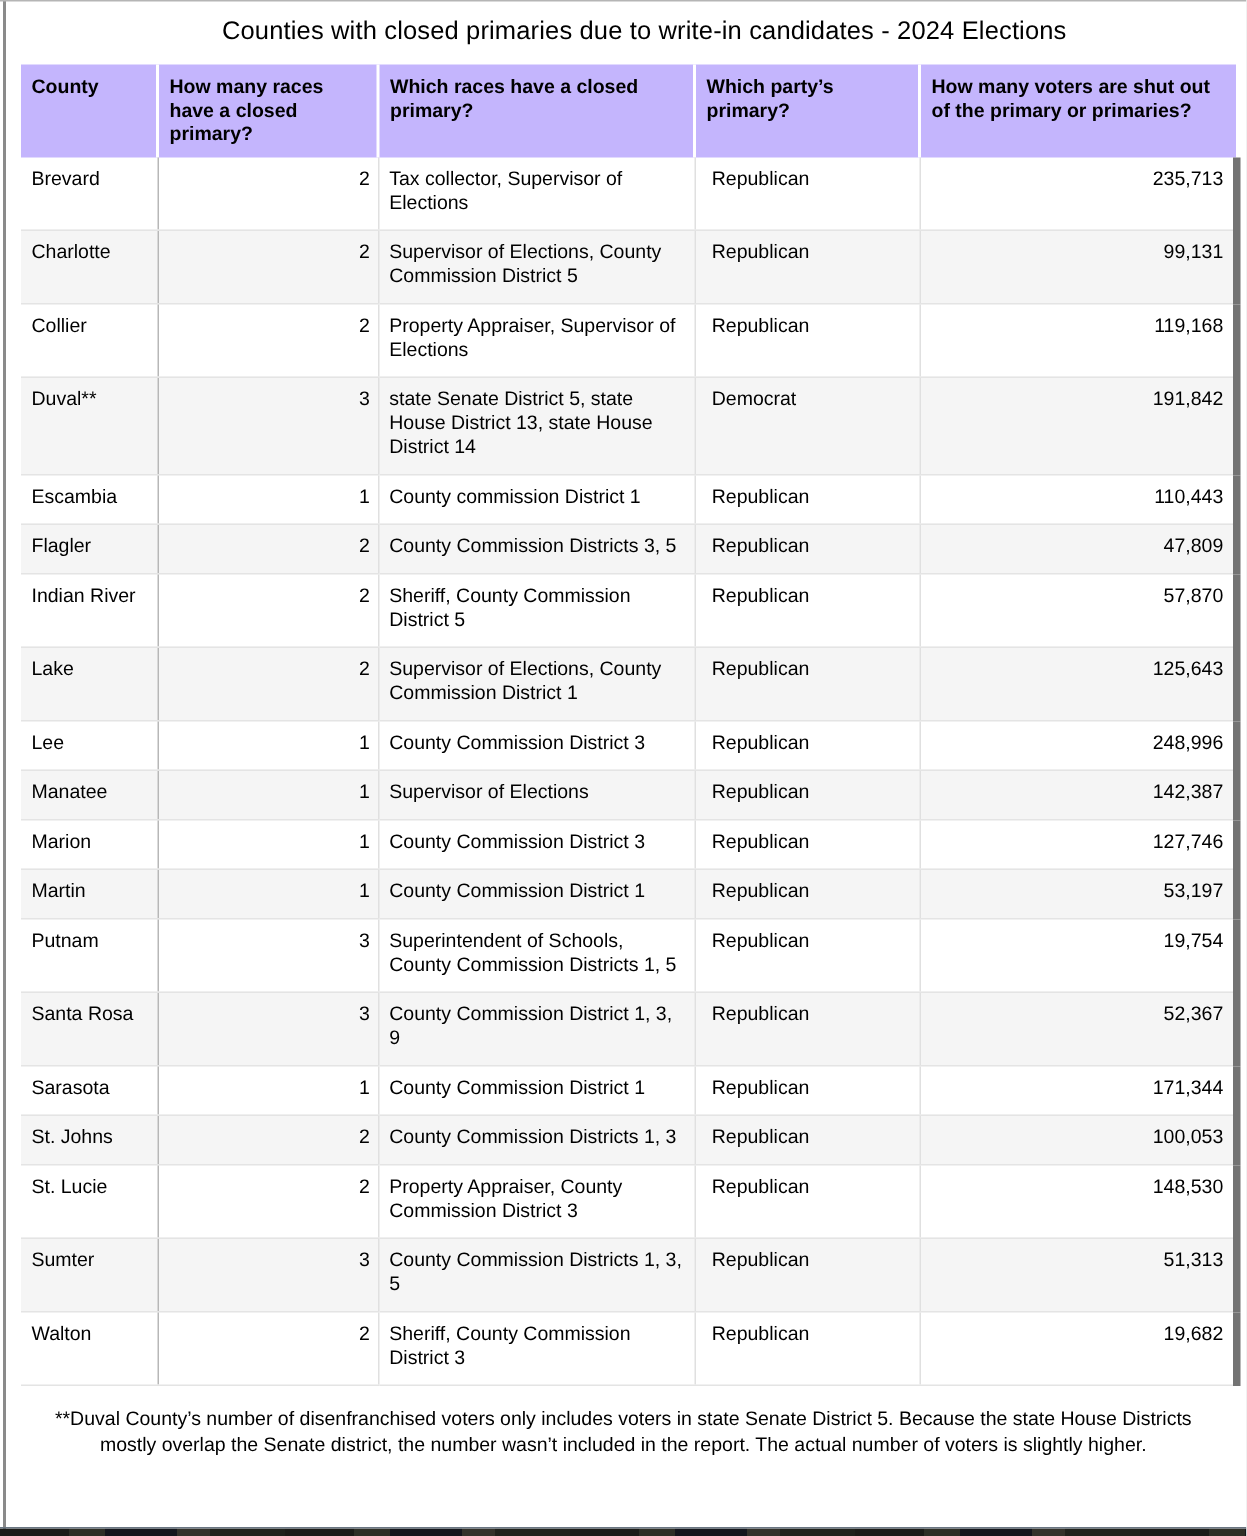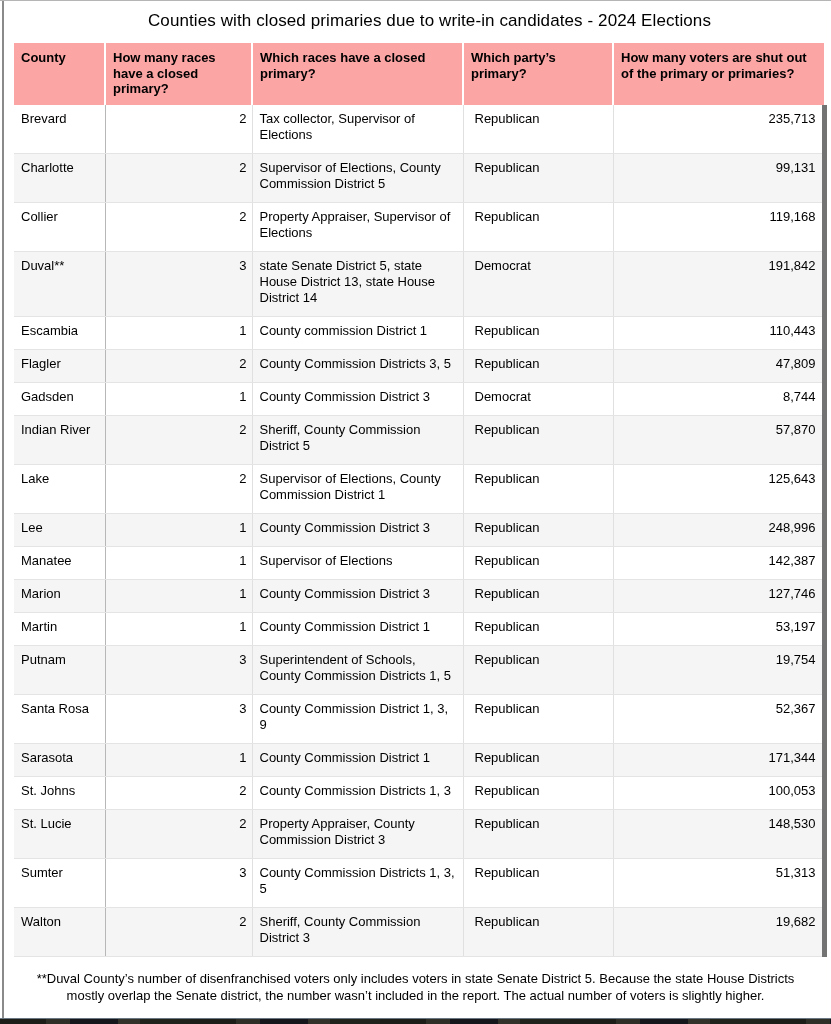--- a/index.html
+++ b/index.html
@@ -48,21 +48,21 @@
     color: #000000;
   }
 
   col.w0 { width: 91px; }
   col.w1 { width: 147px; }
   col.w2 { width: 211px; }
   col.w3 { width: 150px; }
   col.w4 { width: 211px; }
 
   thead th {
-    background: #fca5a5;
+    background: #c4b5fd;
     font-weight: 700;
     text-align: left;
     vertical-align: top;
     line-height: 15.5px;
     padding: 7px 6px 8px 7px;
     border-left: 2px solid #ffffff;
   }
   thead th:first-child { border-left: none; }
 
   tbody td {
@@ -166,27 +166,20 @@
           <td class="c4">110,443</td>
         </tr>
         <tr>
           <td class="c0">Flagler</td>
           <td class="c1">2</td>
           <td class="c2">County Commission Districts 3, 5</td>
           <td class="c3">Republican</td>
           <td class="c4">47,809</td>
         </tr>
         <tr>
-          <td class="c0">Gadsden</td>
-          <td class="c1">1</td>
-          <td class="c2">County Commission District 3</td>
-          <td class="c3">Democrat</td>
-          <td class="c4">8,744</td>
-        </tr>
-        <tr>
           <td class="c0">Indian River</td>
           <td class="c1">2</td>
           <td class="c2">Sheriff, County Commission District 5</td>
           <td class="c3">Republican</td>
           <td class="c4">57,870</td>
         </tr>
         <tr>
           <td class="c0">Lake</td>
           <td class="c1">2</td>
           <td class="c2">Supervisor of Elections, County Commission District 1</td>

